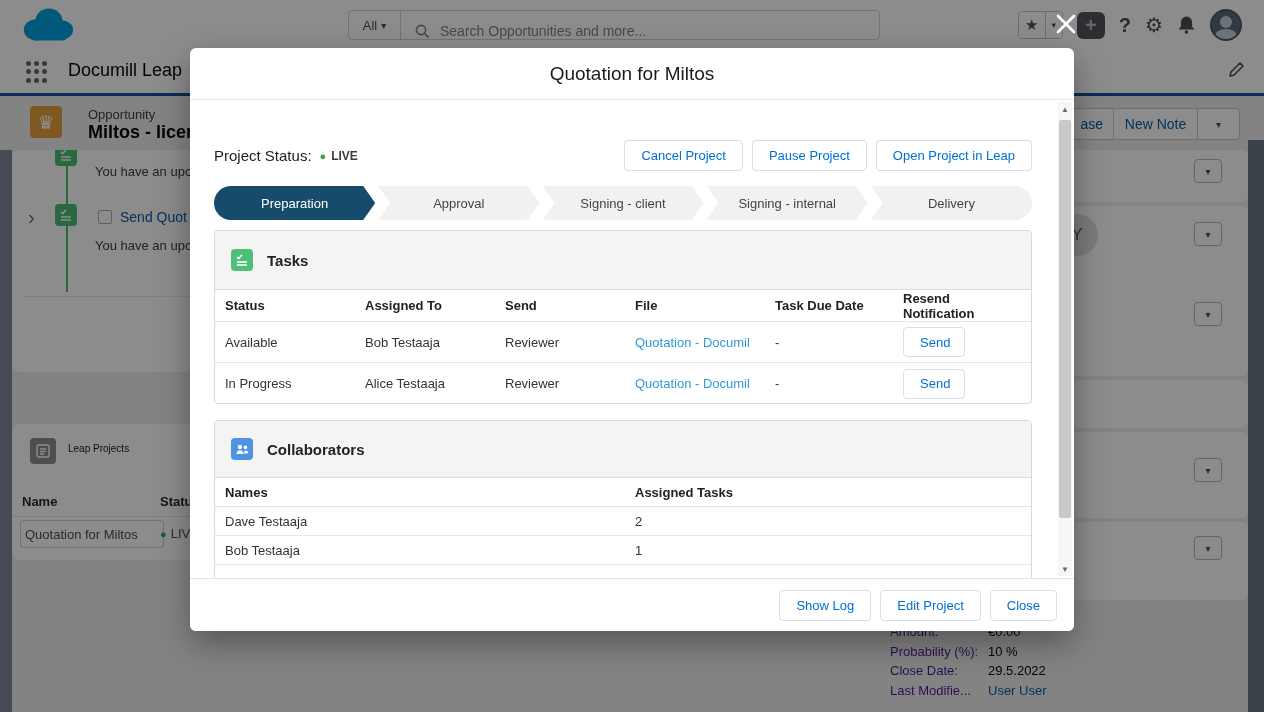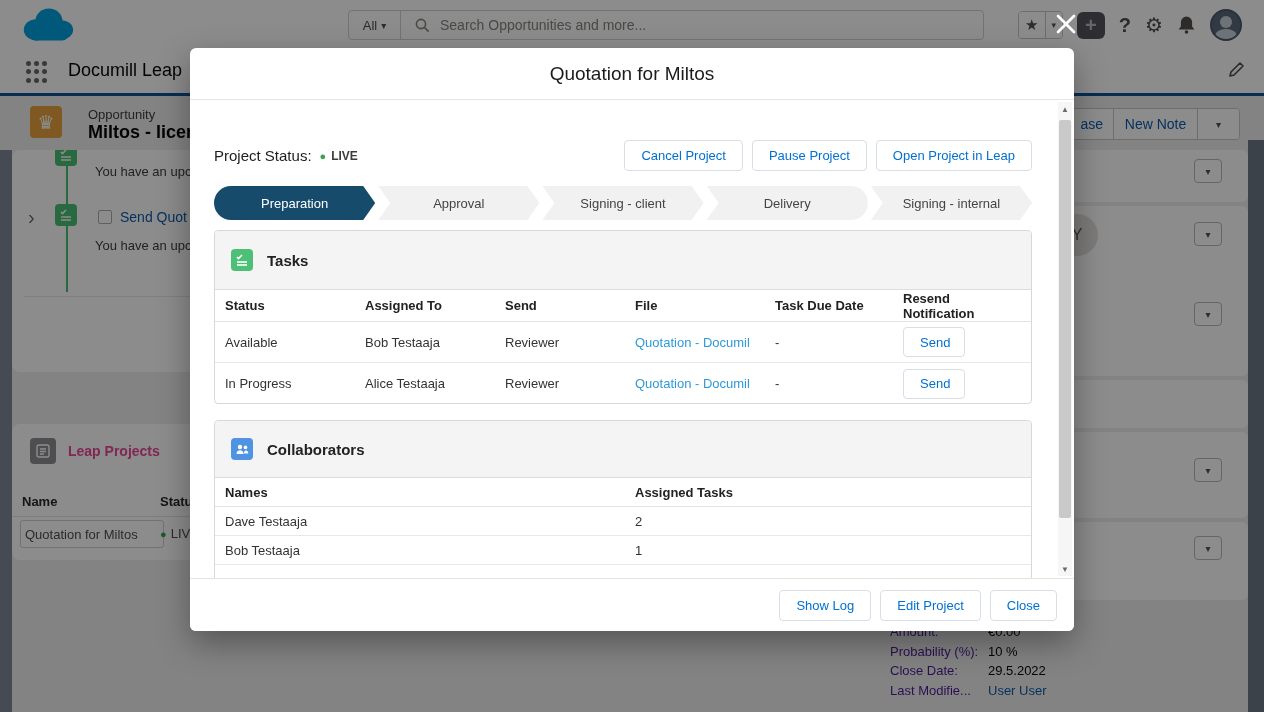--- a/index.html
+++ b/index.html
@@ -4,21 +4,21 @@
 <style>
   * { margin:0; padding:0; box-sizing:border-box; }
   html,body { background:#222; }
   body { font-family:"Liberation Sans", sans-serif; }
   .screen { position:relative; width:1264px; height:712px; background:#f0efef; overflow:hidden; margin:0 auto; }
   .nowrap { white-space:nowrap; }
 
   
   .global-header { position:absolute; left:0; top:0; width:1264px; height:50px; background:#fff; z-index:1; }
   .cloud-logo { position:absolute; left:18px; top:4px; width:58px; height:42px; }
-  .search-wrap { position:absolute; left:348px; top:10px; width:636px; height:30px; border:1px solid #d4d2d0; border-radius:4px; background:#fff; display:flex; align-items:center; }
+  .search-wrap { position:absolute; left:348px; top:10px; width:532px; height:30px; border:1px solid #d4d2d0; border-radius:4px; background:#fff; display:flex; align-items:flex-end; }
   .search-scope { width:52px; height:100%; border-right:1px solid #d4d2d0; display:flex; align-items:center; justify-content:center; gap:4px; font-size:13px; color:#514f4d; cursor:pointer; }
   .search-scope .caret { font-size:10px; color:#514f4d; }
   .search-icon-svg { margin-left:14px; }
   .search-ph { margin-left:10px; font-size:14px; color:#88857f; }
   .hdr-icons { position:absolute; right:22px; top:9px; display:flex; align-items:center; gap:14px; }
   .fav-group { display:flex; border:1px solid #c9c7c5; border-radius:4px; height:28px; overflow:hidden; }
   .fav-star, .fav-caret { display:flex; align-items:center; justify-content:center; color:#54534f; background:#fff; }
   .fav-star { width:26px; font-size:15px; }
   .fav-caret { width:17px; border-left:1px solid #c9c7c5; font-size:9px; }
   .plus-box { width:28px; height:27px; background:#55555c; border-radius:6px; color:#b9b9c0; font-size:20px; display:flex; align-items:center; justify-content:center; font-weight:bold; }
@@ -45,21 +45,21 @@
   .tl-icon { position:absolute; width:22px; height:22px; border-radius:4px; background:#4bc076; display:flex; align-items:center; justify-content:center; }
   .tl-chev { position:absolute; left:16px; top:56px; font-size:20px; color:#706e6b; cursor:pointer; }
   .tl-check { position:absolute; left:86px; top:60px; width:14px; height:14px; border:1px solid #b0adab; border-radius:2px; background:#fff; cursor:pointer; }
   .tl-link { position:absolute; left:108px; top:59px; font-size:14px; color:#0b5cab; cursor:pointer; }
   .tl-txt { position:absolute; left:83px; font-size:13px; color:#3e3e3c; }
   .act-divider { position:absolute; left:12px; right:0; top:146px; height:1px; background:#e8e8e8; }
 
   
   .leap-card { position:absolute; left:12px; top:424px; width:186px; height:136px; background:#fff; border-radius:8px; overflow:hidden; }
   .leap-icon { position:absolute; left:18px; top:14px; width:26px; height:26px; border-radius:4px; background:#8e8e93; display:flex; align-items:center; justify-content:center; }
-  .leap-title { position:absolute; left:56px; top:19px; font-size:14px; font-weight:bold; color:#ec4899; }
+  .leap-title { position:absolute; left:56px; top:19px; font-size:10px; font-weight:normal; color:#0f172a; }
   .leap-h { position:absolute; top:70px; font-size:13px; font-weight:bold; color:#2b2826; }
   .leap-hdiv { position:absolute; left:0; right:0; top:92px; height:1px; background:#e3e3e3; }
   .leap-cell { position:absolute; left:8px; top:96px; width:144px; height:28px; border:1px solid #d0d0d0; border-radius:3px; display:flex; align-items:center; padding-left:4px; font-size:13px; color:#514f4d; }
   .leap-status { position:absolute; left:148px; top:102px; font-size:13px; color:#514f4d; }
   .dot-green { color:#39a449; font-size:11px; margin-right:4px; }
 
   
   .r-card { position:absolute; background:#fff; border-radius:6px; }
   .dd-btn { position:absolute; width:28px; height:24px; border:1px solid #bbb9b7; border-radius:4px; background:#fff; color:#54534f; font-size:10px; display:flex; align-items:center; justify-content:center; cursor:pointer; }
   .bg-avatar { position:absolute; left:1056px; top:214px; width:42px; height:42px; border-radius:50%; background:#e4e1de; color:#54534f; font-size:16px; display:flex; align-items:center; justify-content:center; }
@@ -305,22 +305,22 @@
           <button class="btn">Cancel Project</button>
           <button class="btn">Pause Project</button>
           <button class="btn">Open Project in Leap</button>
         </div>
       </div>
 
       <div class="path">
         <div class="stage first active">Preparation</div>
         <div class="stage mid">Approval</div>
         <div class="stage mid">Signing - client</div>
+        <div class="stage mid">Signing - internal</div>
         <div class="stage last">Delivery</div>
-        <div class="stage mid">Signing - internal</div>
       </div>
 
       <div class="sec-card" style="top:130px; height:174px;">
         <div class="sec-band" style="height:59px;">
           <div class="sec-icon" style="background:#4bc076;">
             <svg width="14" height="14" viewBox="0 0 14 14">
                 <path d="M2 4l1.5 1.5L7 2" fill="none" stroke="#fff" stroke-width="1.6"></path>
                 <line x1="2" y1="9" x2="12" y2="9" stroke="#fff" stroke-width="1.6"></line>
                 <line x1="2" y1="12" x2="12" y2="12" stroke="#fff" stroke-width="1.6"></line>
               </svg>

